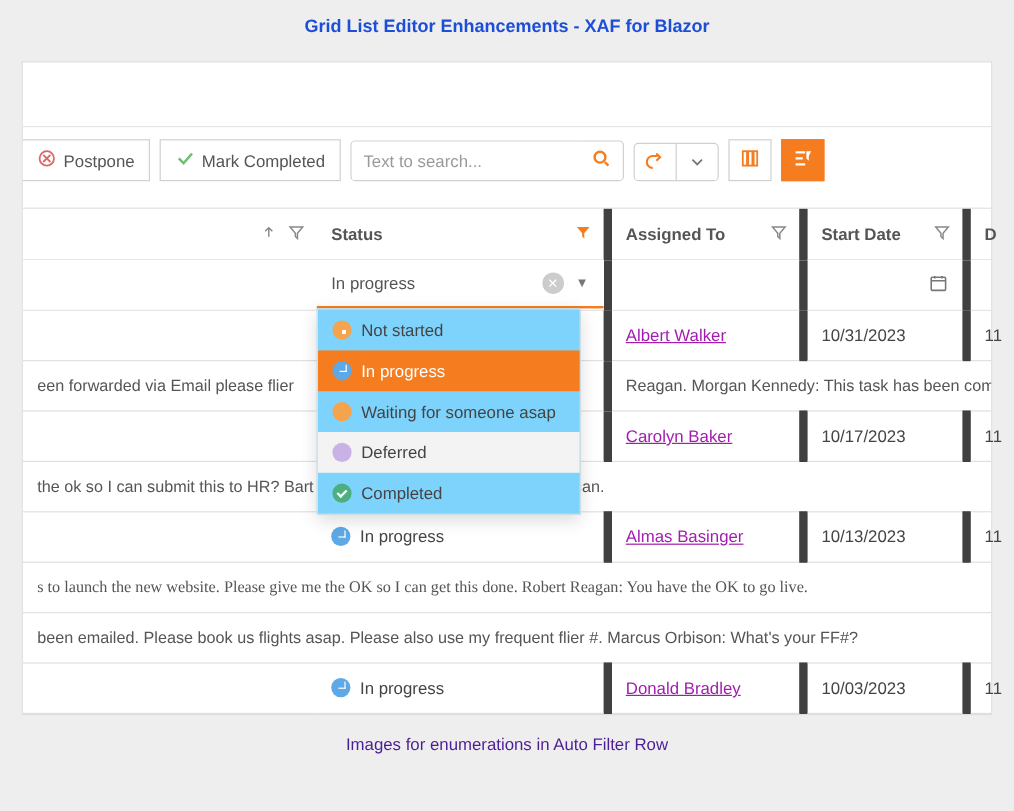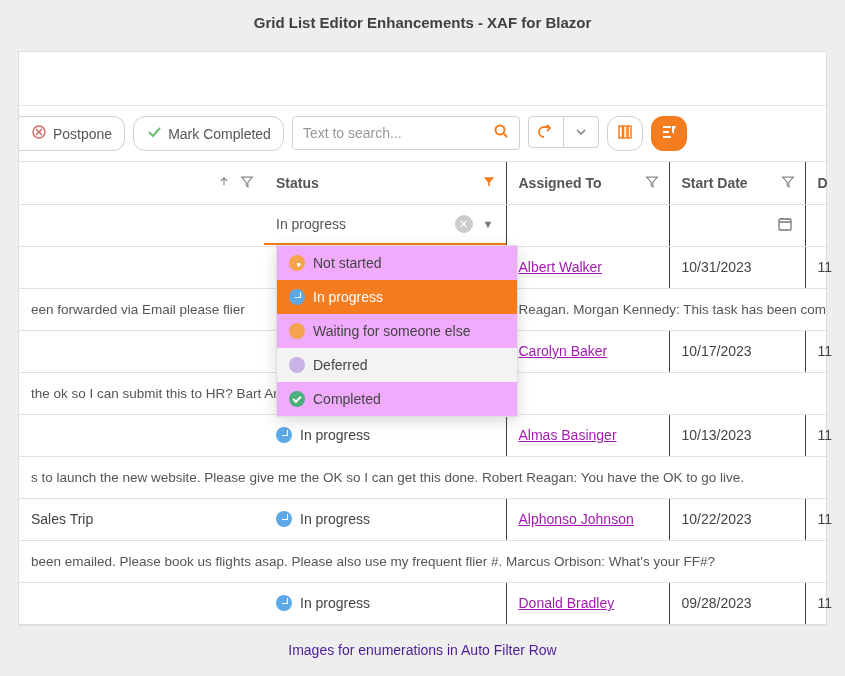--- a/index.html
+++ b/index.html
@@ -1,32 +1,32 @@
 <!DOCTYPE html>
 <html><head>
 <meta charset="utf-8">
 <style>
   * { box-sizing: border-box; margin: 0; padding: 0; font-family: -apple-system, BlinkMacSystemFont, "Segoe UI", Arial, sans-serif; }
   body { background: #eeeeee; width: 845px; height: 676px; overflow: hidden; color: #444; }
-  .title { text-align: center; font-size: 15px; font-weight: 700; padding: 14px 0 20px; color: #404040; }
+  .title { text-align: center; font-size: 15px; font-weight: 700; padding: 14px 0 20px; color: #1d4ed8; }
   .panel { background: #fff; margin: 0 18px; border: 1px solid #ddd; }
   .topbar-space { height: 54px; border-bottom: 1px solid #e5e5e5; }
-  .toolbar { display: flex; align-items: flex-start; gap: 8px; padding: 10px 0 10px 0; border-bottom: 1px solid #e0e0e0; }
-  .btn { display: inline-flex; align-items: center; gap: 6px; background: #fff; border: 1px solid #d0d0d0; border-radius: 12px; padding: 7px 12px; font-size: 14px; color: #555; cursor: pointer; }
+  .toolbar { display: flex; align-items: flex-end; gap: 8px; padding: 10px 0 22px 0; border-bottom: 1px solid #e0e0e0; }
+  .btn { display: inline-flex; align-items: center; gap: 6px; background: #fff; border: 1px solid #d0d0d0; border-radius: 0; padding: 7px 12px; font-size: 14px; color: #555; cursor: pointer; }
   .btn-icon-only { padding: 7px 9px; }
   .btn-accent { background: #f57c1f; border-color: #f57c1f; color: #fff; }
   .searchwrap { display: flex; border: 1px solid #d0d0d0; border-radius: 4px; overflow: hidden; }
   .searchwrap input { border: none; outline: none; padding: 8px 10px; width: 190px; font-size: 14px; color: #6d28d9; }
   .searchwrap input::placeholder { color: #999; }
   .searchwrap .sbtn { display: flex; align-items: center; justify-content: center; padding: 0 10px; cursor: pointer; color: #f57c1f; }
   .divbtn { display: flex; border: 1px solid #d0d0d0; border-radius: 4px; overflow: hidden; }
   .divbtn .part { padding: 7px 9px; display: flex; align-items: center; justify-content: center; cursor: pointer; color: #f57c1f; }
   .divbtn .part + .part { border-left: 1px solid #d0d0d0; }
   table { width: 100%; border-collapse: collapse; table-layout: fixed; }
-  th, td { border-right: 1px solid #404040; border-bottom: 1px solid #e0e0e0; padding: 0 12px; text-align: left; font-size: 14px; }
+  th, td { border-right: 7px solid #404040; border-bottom: 1px solid #e0e0e0; padding: 0 12px; text-align: left; font-size: 14px; }
   th { height: 42px; font-weight: 600; color: #555; position: relative; }
   td { height: 42px; color: #444; }
   .col-blank { width: 245px; }
   .col-status { width: 242px; }
   .col-assigned { width: 163px; }
   .col-start { width: 136px; }
   .col-due { width: auto; }
   .head-icons { position: absolute; right: 10px; top: 50%; transform: translateY(-50%); display: flex; gap: 10px; align-items: center; color: #888; }
   .head-icons .accent { color: #f57c1f; }
   .filterrow td { background: #fff; position: relative; }
@@ -34,21 +34,21 @@
   .fr-status .fr-inner { border-bottom: 2px solid #f57c1f; display: flex; align-items: center; height: 40px; padding: 0 12px; }
   .fr-status .fr-inner span.val { flex: 1; color: #555; }
   .clear-x { width: 18px; height: 18px; border-radius: 50%; background: #ccc; color: #fff; display: inline-flex; align-items: center; justify-content: center; font-size: 11px; margin-right: 10px; cursor: pointer; }
   .caret { color: #777; font-size: 11px; cursor: pointer; }
   .cal { color: #777; cursor: pointer; }
   .assignee { text-decoration: underline; color: #a21caf; cursor: pointer; }
   .status-cell { display: flex; align-items: center; gap: 8px; }
   .status-cell .dot { width: 16px; height: 16px; border-radius: 50%; background: #5da8e6; position: relative; flex-shrink: 0; }
   .status-cell .dot::after { content: ""; position: absolute; width: 5px; height: 5px; border-right: 1.5px solid #fff; border-bottom: 1.5px solid #fff; left: 6px; top: 3px; }
   .desc-row td { font-size: 13.5px; color: #555; white-space: nowrap; overflow: hidden; }
-  .dropdown { position: absolute; left: 12px; top: 40px; width: 242px; background: #f0abfc; border: 1px solid #ddd; box-shadow: 0 4px 14px rgba(0,0,0,.15); z-index: 10; }
+  .dropdown { position: absolute; left: 0; top: 40px; width: 220px; background: #7dd3fc; border: 1px solid #ddd; box-shadow: 0 4px 14px rgba(0,0,0,.15); z-index: 10; }
   .dropdown .opt { display: flex; align-items: center; gap: 8px; padding: 9px 12px; font-size: 14px; color: #444; cursor: pointer; }
   .dropdown .opt.sel { background: #f57c1f; color: #fff; }
   .dropdown .opt.hov { background: #f3f3f3; }
   .odot { width: 16px; height: 16px; border-radius: 50%; flex-shrink: 0; position: relative; }
   .odot.ns { background: #f5a34c; }
   .odot.ip { background: #5da8e6; }
   .odot.ws { background: #f5a34c; }
   .odot.df { background: #c9b3e6; }
   .odot.cp { background: #4caf7d; }
   .odot::after { content: ""; position: absolute; inset: 0; }
@@ -204,21 +204,21 @@
               <div class="opt">
                 <span class="odot ns"></span>
                 <span>Not started</span>
               </div>
               <div class="opt sel">
                 <span class="odot ip"></span>
                 <span>In progress</span>
               </div>
               <div class="opt">
                 <span class="odot ws"></span>
-                <span>Waiting for someone else</span>
+                <span>Waiting for someone asap</span>
               </div>
               <div class="opt hov">
                 <span class="odot df"></span>
                 <span>Deferred</span>
               </div>
               <div class="opt">
                 <span class="odot cp"></span>
                 <span>Completed</span>
               </div>
             </div>
@@ -264,46 +264,34 @@
             <div class="status-cell">
               <span class="dot"></span>
               <span>In progress</span>
             </div>
           </td>
           <td><span class="assignee">Almas Basinger</span></td>
           <td>10/13/2023</td>
           <td style="border-right: none;">11</td>
         </tr>
         <tr class="desc-row">
-          <td colspan="5" class="cut-left" style="border-right: none;">s to launch the new website. Please give me the OK so I can get this done. Robert Reagan: You have the OK to go live.</td>
-        </tr>
-        <tr>
-          <td class="cut-left">Sales Trip</td>
-          <td>
-            <div class="status-cell">
-              <span class="dot"></span>
-              <span>In progress</span>
-            </div>
-          </td>
-          <td><span class="assignee">Alphonso Johnson</span></td>
-          <td>10/22/2023</td>
-          <td style="border-right: none;">11</td>
+          <td colspan="5" class="cut-left" style="border-right: none; font-family: Liberation Serif, serif;">s to launch the new website. Please give me the OK so I can get this done. Robert Reagan: You have the OK to go live.</td>
         </tr>
         <tr class="desc-row">
           <td colspan="5" class="cut-left" style="border-right: none;">been emailed. Please book us flights asap. Please also use my frequent flier #. Marcus Orbison: What's your FF#?</td>
         </tr>
         <tr>
           <td class="cut-left"></td>
           <td>
             <div class="status-cell">
               <span class="dot"></span>
               <span>In progress</span>
             </div>
           </td>
           <td><span class="assignee">Donald Bradley</span></td>
-          <td>09/28/2023</td>
+          <td>10/03/2023</td>
           <td style="border-right: none;">11</td>
         </tr>
       </tbody>
   </table>
 </div>
 
 <div class="caption">Images for enumerations in Auto Filter Row</div>
 
 </body></html>

